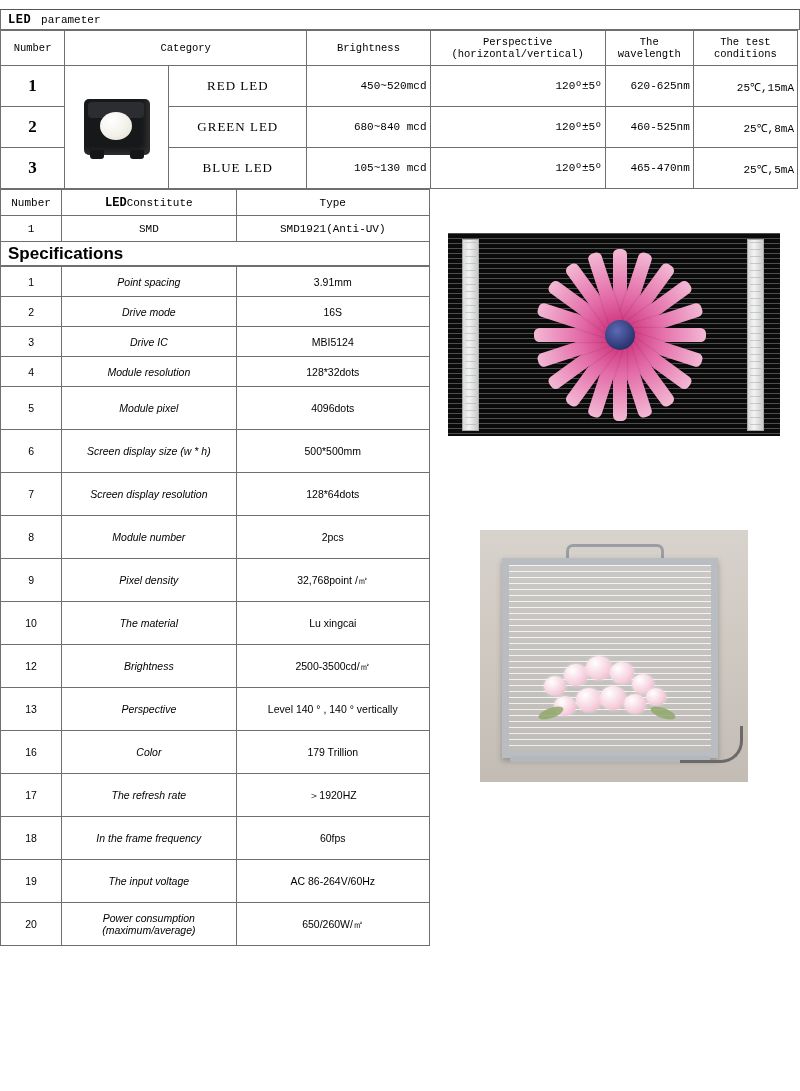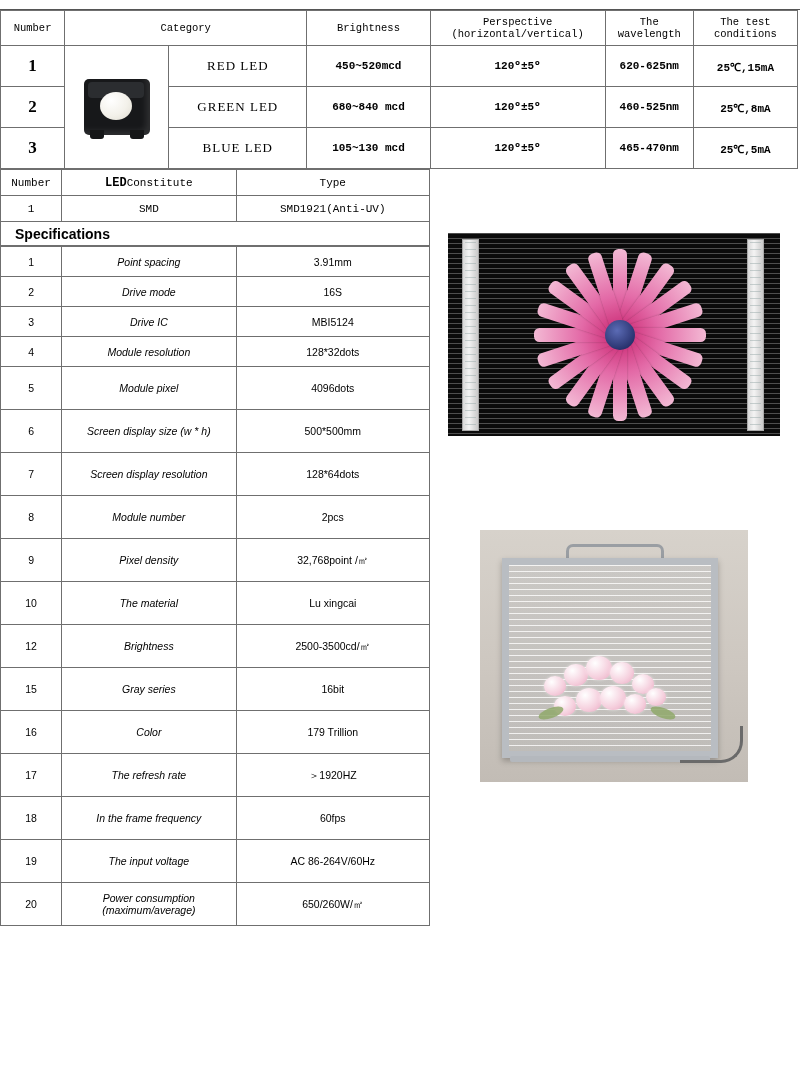--- a/index.html
+++ b/index.html
@@ -75,22 +75,23 @@
     font-size: 17px;
     font-weight: bold;
     font-family: "Liberation Serif", serif;
   }
   #led-param-table .colorled {
     font-size: 13px;
     font-family: "Liberation Serif", serif;
     letter-spacing: 1px;
   }
   #led-param-table .bold {
-    font-weight: bold;
+    font-weight: normal;
     font-size: 11px;
+    text-align: right;
   }
   .chip-cell {
     padding: 0;
     vertical-align: middle;
   }
   
   .smd {
     width: 78px;
     height: 64px;
     margin: 0 auto;
@@ -147,22 +148,22 @@
   }
 
   
   #spec-bar {
     width: 430px;
     box-sizing: border-box;
     border: 1px solid #6f6f6f;
     border-top: none;
     height: 24px;
     line-height: 24px;
-    padding-left: 14px;
-    font-size: 14px;
+    padding-left: 7px;
+    font-size: 17px;
     font-weight: bold;
     font-family: "Liberation Sans", sans-serif;
   }
   #spec-table {
     width: 430px;
     font-family: "Liberation Sans", sans-serif;
   }
   #spec-table td {
     font-size: 10.5px;
     height: 25px;
@@ -305,20 +306,23 @@
     border-radius: 2px;
   }
 </style>
 </head>
 <body>
 
 <div class="page">
 
   <div class="top-strip"></div>
 
+  <div class="section-bar">
+    <span class="big">LED</span><span class="sp"></span><span>parameter</span>
+  </div>
 
   <table id="led-param-table">
     <colgroup>
       <col style="width:64px">
       <col style="width:104px">
       <col style="width:138px">
       <col style="width:123px">
       <col style="width:175px">
       <col style="width:88px">
       <col style="width:104px">
@@ -459,23 +463,23 @@
         <td class="c1 tall">10</td>
         <td class="c2 tall">The material</td>
         <td class="c3 tall">Lu xingcai</td>
       </tr>
       <tr>
         <td class="c1 tall">12</td>
         <td class="c2 tall">Brightness</td>
         <td class="c3 tall">2500-3500cd/㎡</td>
       </tr>
       <tr>
-        <td class="c1 tall">15</td>
-        <td class="c2 tall">Gray series</td>
-        <td class="c3 tall">16bit</td>
+        <td class="c1 tall">13</td>
+        <td class="c2 tall">Perspective</td>
+        <td class="c3 tall">Level 140 ° , 140 °  vertically</td>
       </tr>
       <tr>
         <td class="c1 tall">16</td>
         <td class="c2 tall">Color</td>
         <td class="c3 tall">179 Trillion</td>
       </tr>
       <tr>
         <td class="c1 tall">17</td>
         <td class="c2 tall">The refresh rate</td>
         <td class="c3 tall">＞1920HZ</td>

